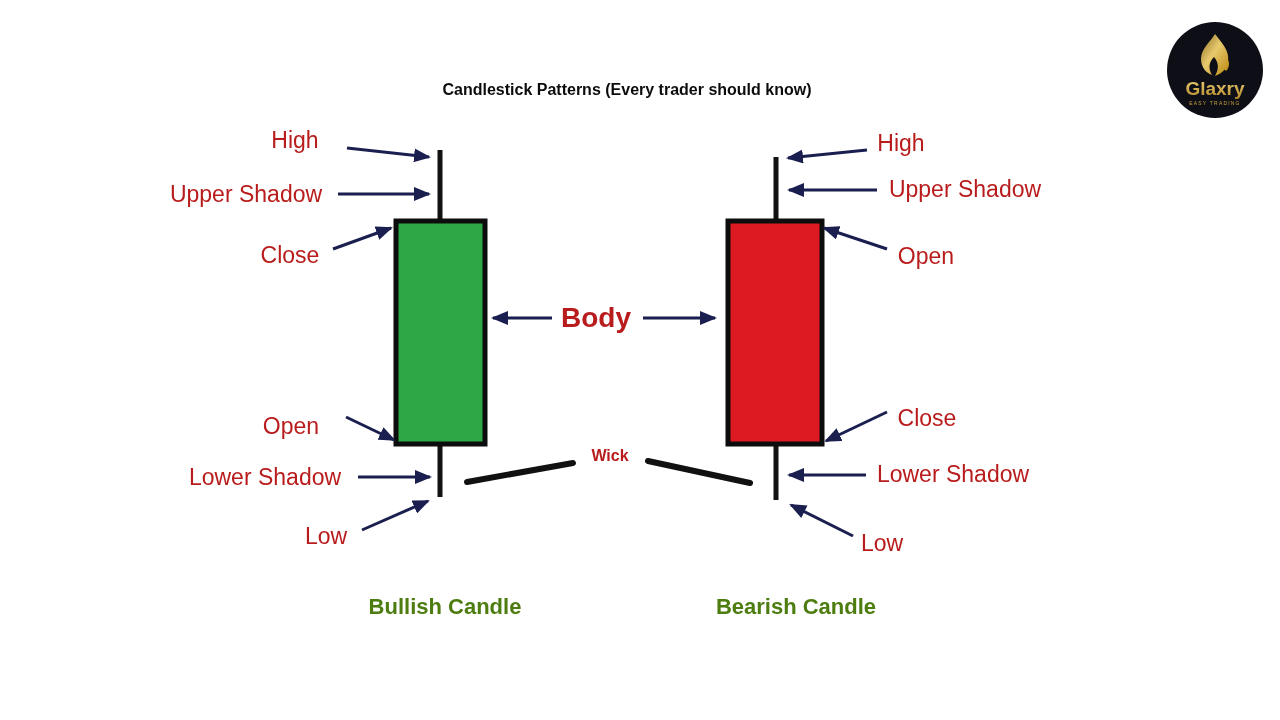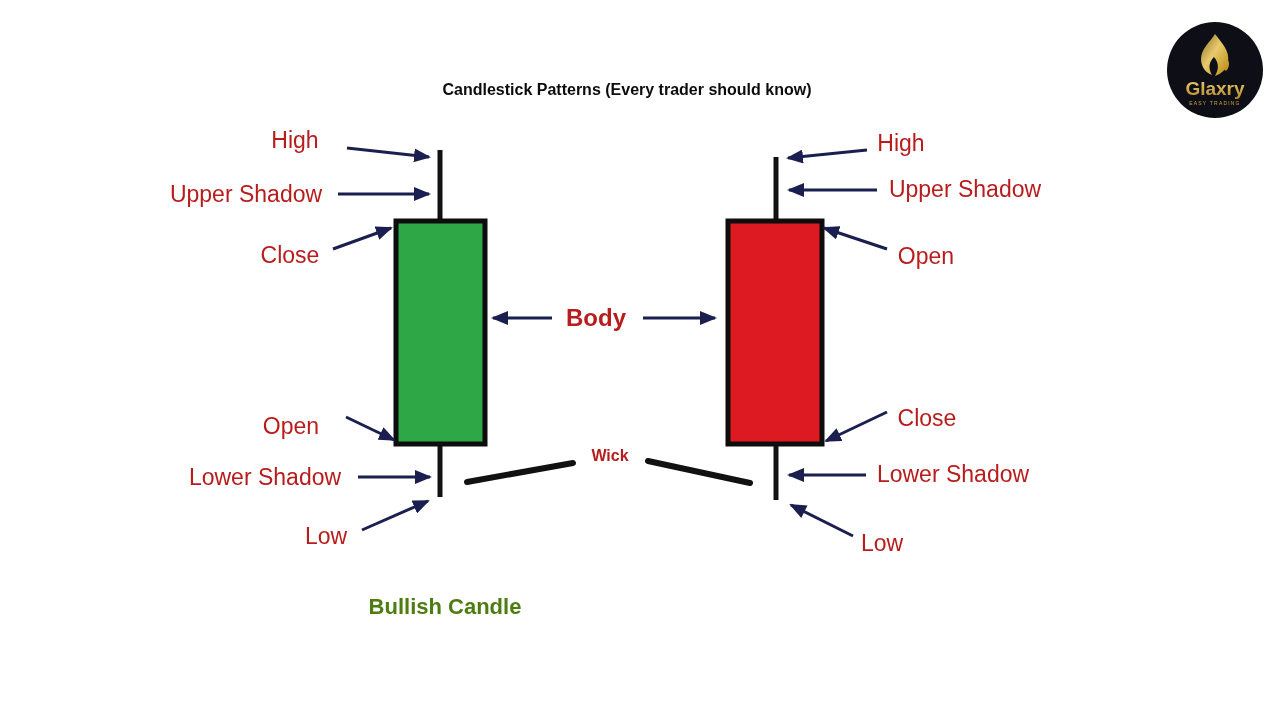--- a/index.html
+++ b/index.html
@@ -90,24 +90,25 @@
   <div class="label" style="left:265px; top:477px;">Lower Shadow</div>
   <div class="label" style="left:326px; top:536px;">Low</div>
 
   <div class="label" style="left:901px; top:143px;">High</div>
   <div class="label" style="left:965px; top:189px;">Upper Shadow</div>
   <div class="label" style="left:926px; top:256px;">Open</div>
   <div class="label" style="left:927px; top:418px;">Close</div>
   <div class="label" style="left:953px; top:474px;">Lower Shadow</div>
   <div class="label" style="left:882px; top:543px;">Low</div>
 
-  <div class="label bold" style="left:596px; top:318px; font-size:24px;">Body</div>
+  <div class="label bold" style="left:596px; top:318px; font-size:28px;">Body</div>
   <div class="label bold" style="left:610px; top:456px; font-size:16px;">Wick</div>
 
   <div class="caption" style="left:445px; top:607px;">Bullish Candle</div>
+  <div class="caption" style="left:796px; top:607px;">Bearish Candle</div>
 
   <svg id="brand-logo" viewBox="0 0 96 96">
     <defs>
       <linearGradient id="goldgrad" x1="0" y1="0" x2="1" y2="1">
         <stop offset="0" stop-color="#8a6a1f"></stop>
         <stop offset="0.45" stop-color="#e8ca6e"></stop>
         <stop offset="1" stop-color="#b8860b"></stop>
       </linearGradient>
       <linearGradient id="goldtext" x1="0" y1="0" x2="0" y2="1">
         <stop offset="0" stop-color="#f0d27a"></stop>

